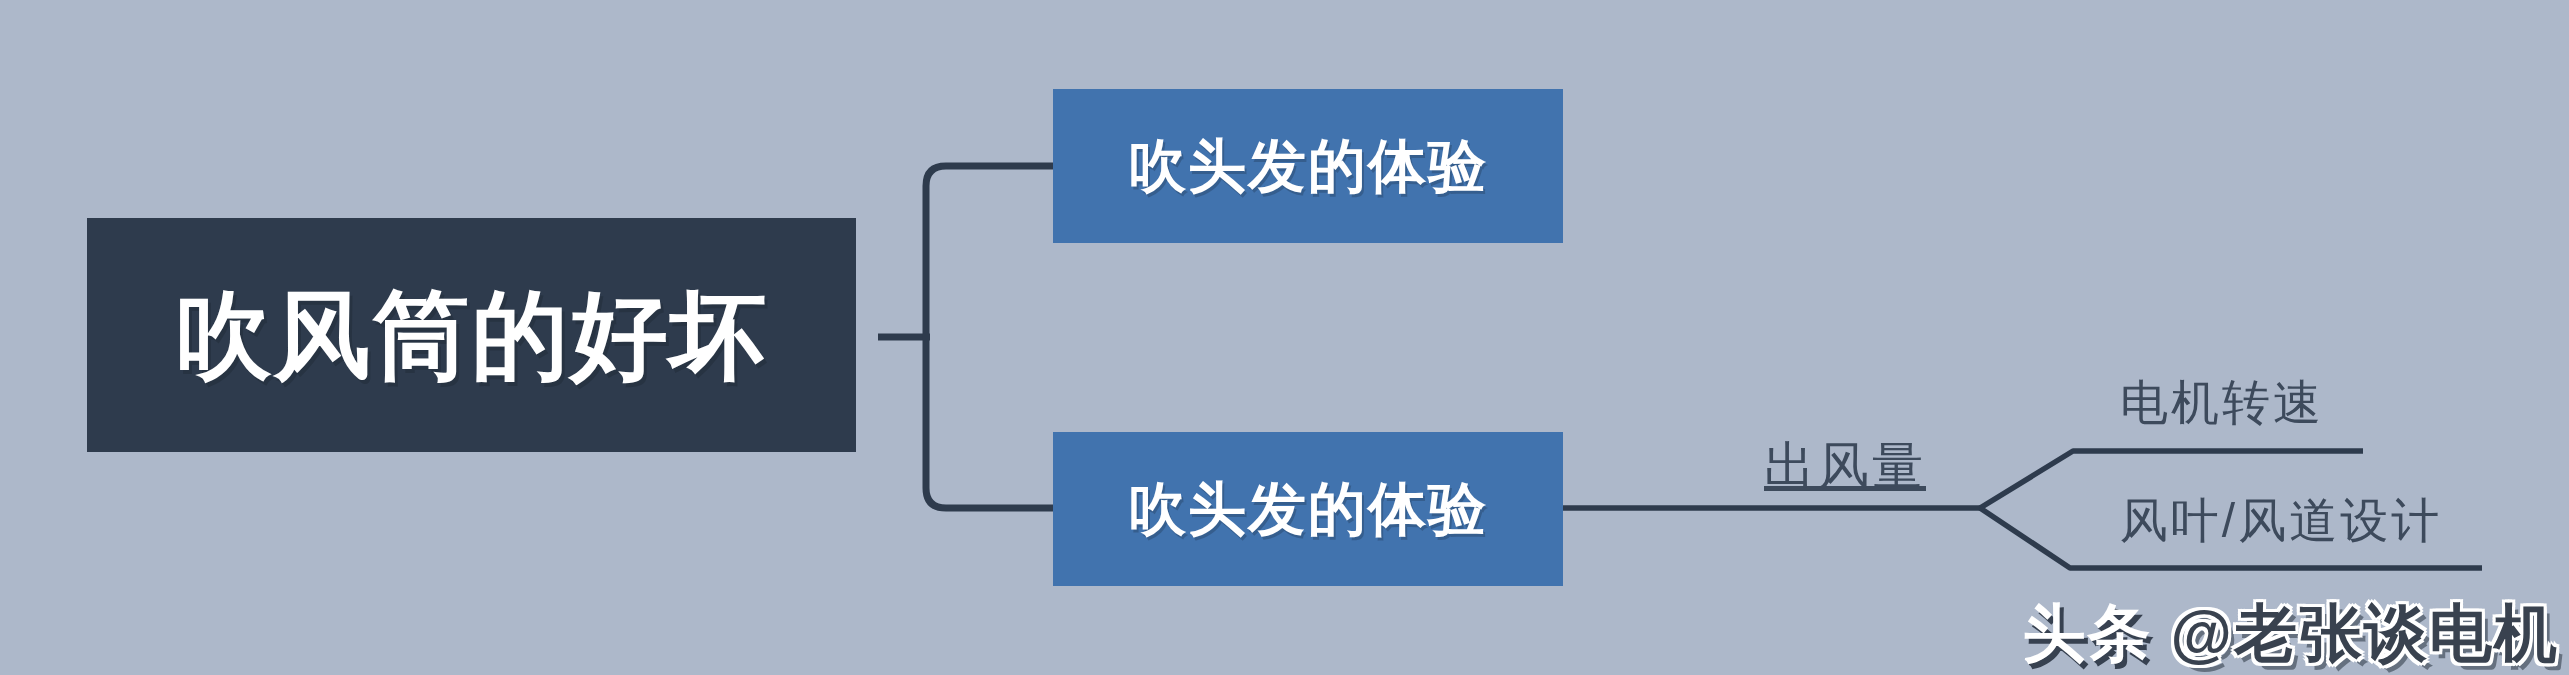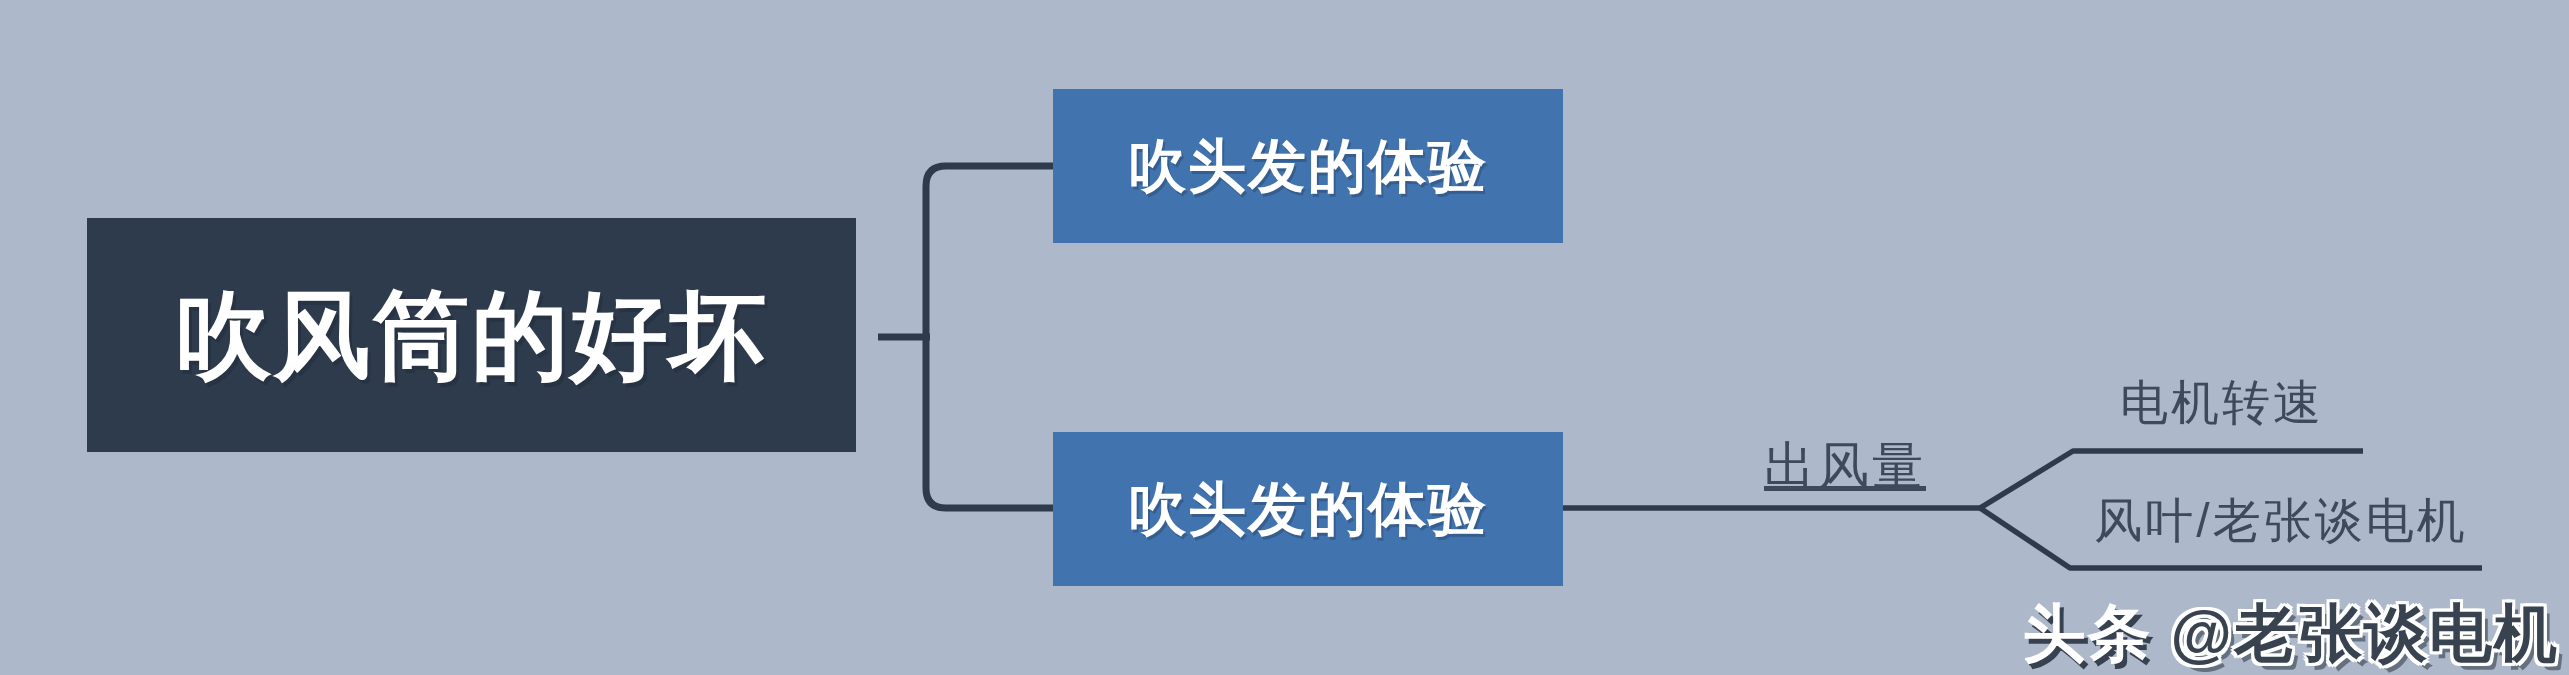--- a/index.html
+++ b/index.html
@@ -89,19 +89,19 @@
   </div>
 
   <div class="node branch bottom">
     <span>吹头发的体验</span>
   </div>
 
   <div class="leaf-label airflow">出风量</div>
 
   <div class="leaf-label motor">电机转速</div>
 
-  <div class="leaf-label duct">风叶/老张谈电机</div>
+  <div class="leaf-label duct">风叶/风道设计</div>
 
   <div class="watermark">
     <span class="platform">头条</span><span class="handle">@老张谈电机</span>
   </div>
 
 </div>
 
 </body></html>

